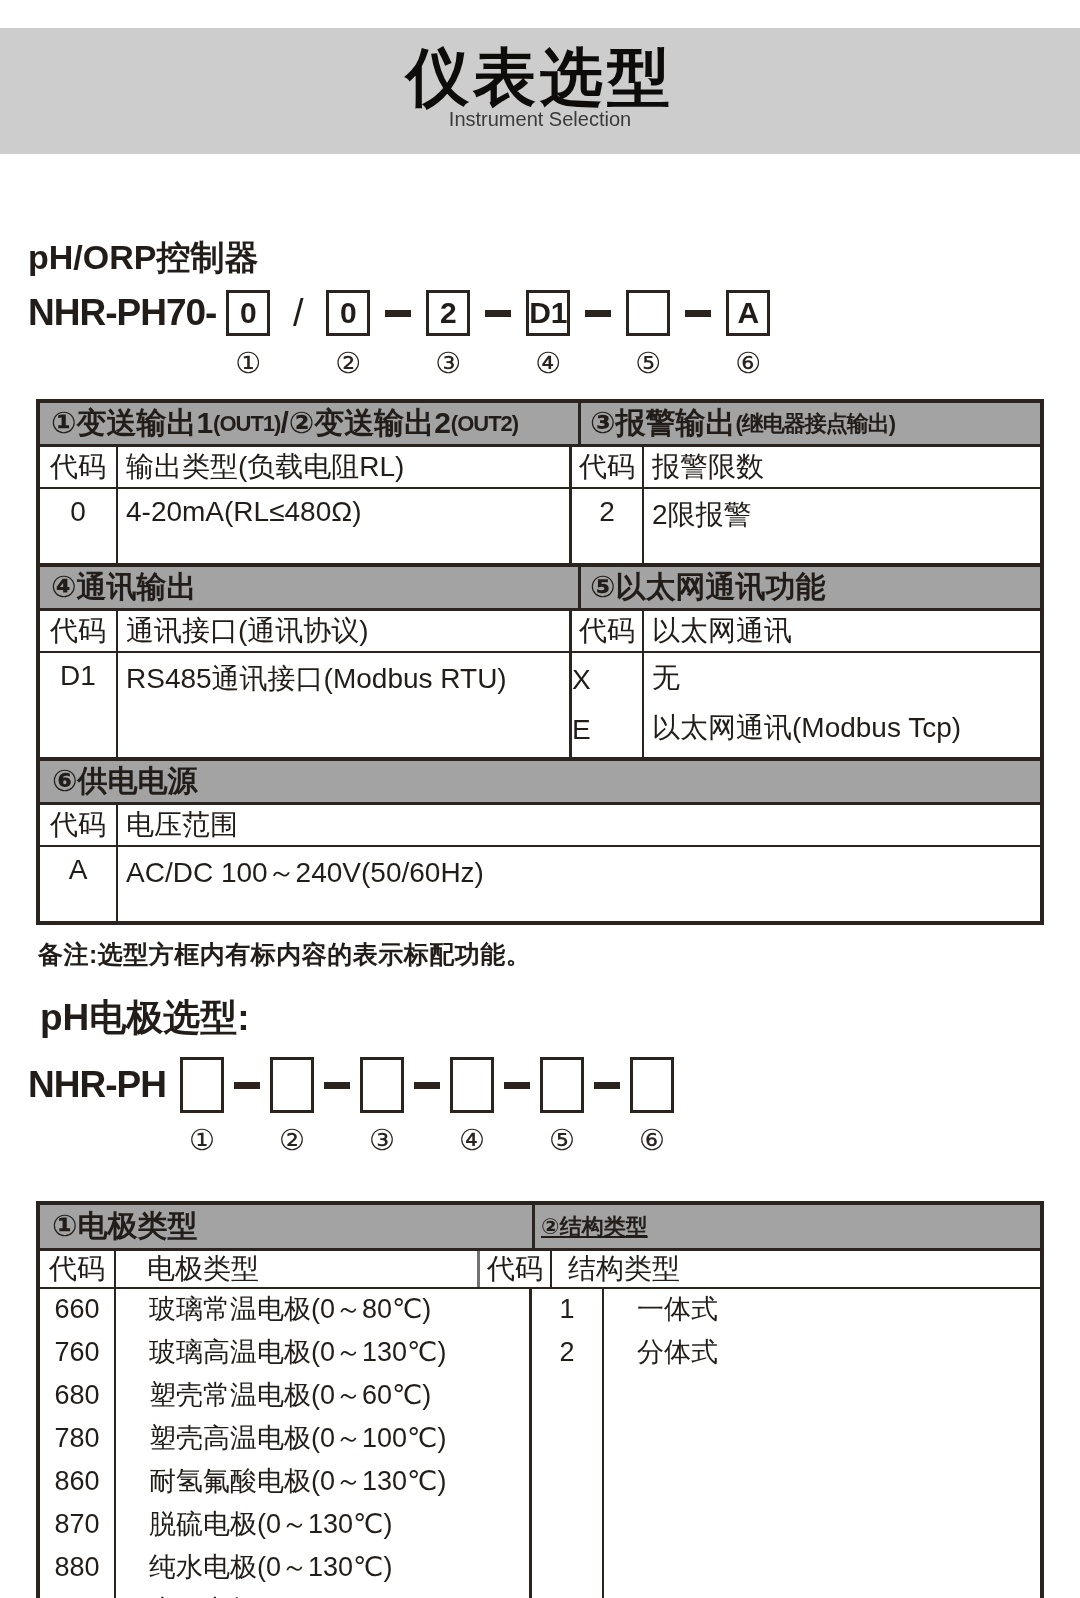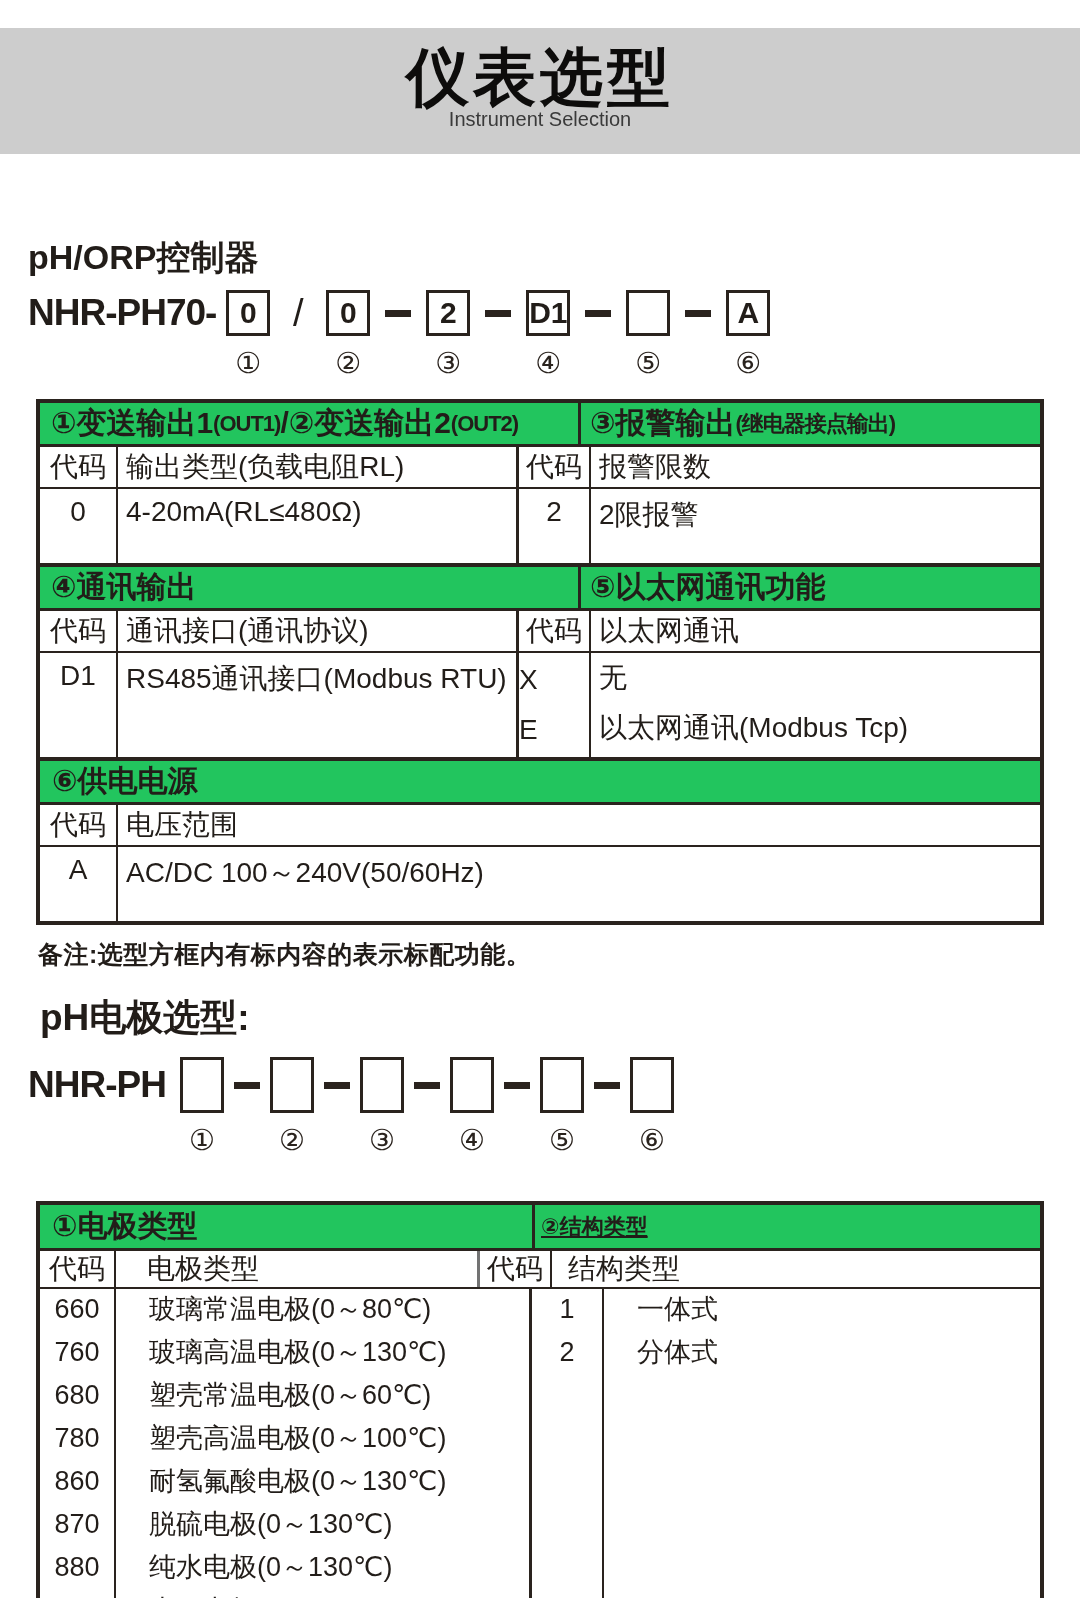--- a/index.html
+++ b/index.html
@@ -31,31 +31,31 @@
     font-size: 30px; font-weight: 600;
   }
   .pos-num { margin-top: 10px; font-size: 29px; font-weight: 400; color: #2a231e; font-family: "DejaVu Sans", sans-serif; }
   .sep { width: 56px; text-align: center; }
   .sep-slash { font-size: 38px; font-weight: 500; line-height: 46px; }
   .dash-bar { width: 26px; height: 7px; background: #2a231e; margin: 20px auto 0 auto; }
   .model-prefix.small-gap { margin-right: 10px; }
 
   
   .sel-table { width: 1008px; margin-left: 36px; border: 4px solid #2a231e; }
-  .sec-head { display: flex; background: #22c55e; border-bottom: 3px solid #2a231e; height: 44px; align-items: center; }
+  .sec-head { display: flex; background: #a3a3a3; border-bottom: 3px solid #2a231e; height: 44px; align-items: center; }
   .sec-head.single { padding-left: 12px; font-size: 30px; font-weight: 700; }
   .sh-left { width: 541px; border-right: 3px solid #2a231e; height: 100%; display: flex; align-items: center; padding-left: 11px; white-space: nowrap; }
   .sh-right { flex: 1; height: 100%; display: flex; align-items: center; padding-left: 9px; white-space: nowrap; }
   .h-big { font-size: 30px; font-weight: 700; }
   .h-sm { font-size: 22px; font-weight: 700; letter-spacing: -1px; }
   .row { display: flex; border-bottom: 2px solid #2a231e; }
   .row:last-child { border-bottom: none; }
   .cell { display: flex; align-items: center; font-size: 28px; }
   .t1-code-l { width: 78px; border-right: 2px solid #2a231e; justify-content: center; }
-  .t1-desc-l { width: 401px; border-right: 3px solid #2a231e; padding-left: 8px; }
+  .t1-desc-l { width: 454px; border-right: 3px solid #2a231e; padding-left: 8px; }
   .t1-code-r { width: 72px; border-right: 2px solid #2a231e; justify-content: center; }
   .t1-desc-r { flex: 1; padding-left: 8px; white-space: nowrap; }
   .codes-row { height: 42px; }
   .body-row .cell { align-items: flex-start; padding-top: 7px; }
   .sec-split { border-bottom: 4px solid #2a231e; }
   .stack { display: flex; flex-direction: column; }
   .stack .ln { line-height: 50px; height: 50px; }
   .body-a { height: 74px; }
   .body-b { height: 104px; }
   .body-c { height: 74px; }

